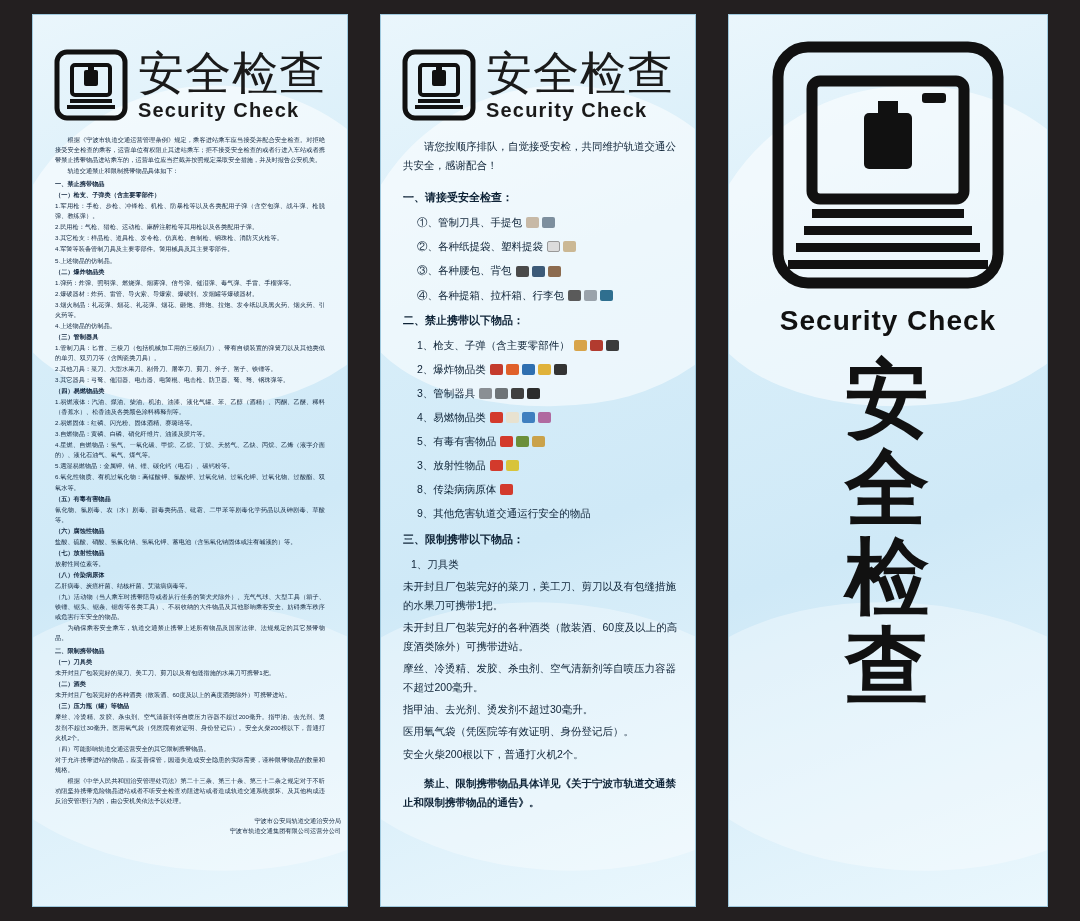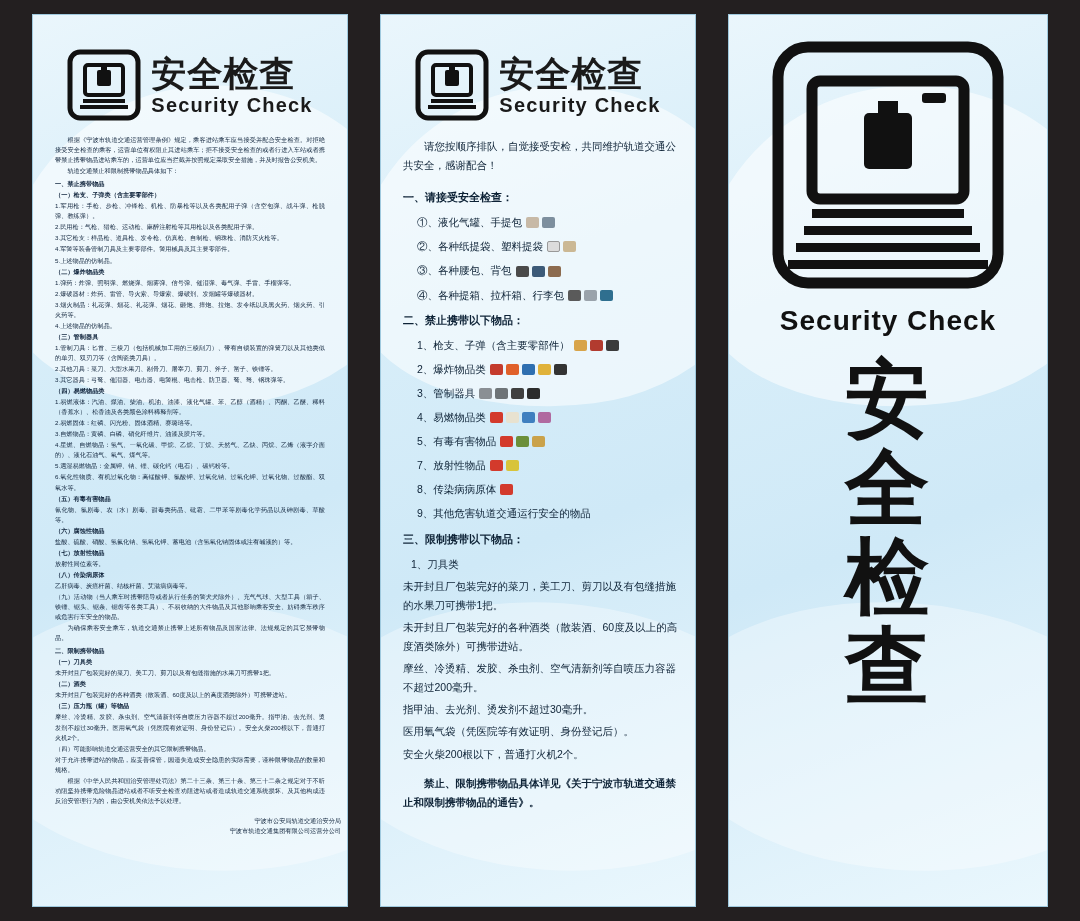--- a/index.html
+++ b/index.html
@@ -54,21 +54,21 @@
   .logo-row {
     display: flex;
     align-items: center;
     justify-content: center;
     gap: 10px;
     padding-top: 34px;
   }
   .scanner-mark { width: 74px; height: 72px; display: block; }
   .logo-text { line-height: 1; }
   .logo-cn {
-    font-size: 35px; font-weight: bold; color: #1a1a1a;
+    font-size: 46px; font-weight: normal; color: #1a1a1a;
     letter-spacing: 1px; white-space: nowrap;
   }
   .logo-en {
     font-size: 20px; font-weight: bold; color: #1a1a1a;
     letter-spacing: 1.2px; margin-top: 4px; white-space: nowrap;
   }
 
   
   .dense {
     padding: 14px 22px 0 22px;
@@ -248,21 +248,21 @@
           <div class="logo-en">Security Check</div>
         </span>
       </div>
 
       <div class="mid-body">
         <p class="mid-intro">请您按顺序排队，自觉接受安检，共同维护轨道交通公共安全，感谢配合！</p>
 
         <p class="mid-h">一、请接受安全检查：</p>
 
         <div class="mid-li">
-          <span class="txt">①、液化气罐、手提包</span>
+          <span class="txt">①、管制刀具、手提包</span>
           <span class="icons">
             <i class="ic" style="background:#c7b9a6"></i>
             <i class="ic" style="background:#7d8f9e"></i>
           </span>
         </div>
         <div class="mid-li">
           <span class="txt">②、各种纸提袋、塑料提袋</span>
           <span class="icons">
             <i class="ic" style="background:#dcdcdc;border:1px solid #999"></i>
             <i class="ic" style="background:#cbb894"></i>
@@ -325,21 +325,21 @@
         </div>
         <div class="mid-li">
           <span class="txt">5、有毒有害物品</span>
           <span class="icons">
             <i class="ic" style="background:#d33a2c"></i>
             <i class="ic" style="background:#6b8f3a"></i>
             <i class="ic" style="background:#caa24a"></i>
           </span>
         </div>
         <div class="mid-li">
-          <span class="txt">7、放射性物品</span>
+          <span class="txt">3、放射性物品</span>
           <span class="icons">
             <i class="ic" style="background:#d33a2c"></i>
             <i class="ic" style="background:#d8c43a"></i>
           </span>
         </div>
         <div class="mid-li">
           <span class="txt">8、传染病病原体</span>
           <span class="icons">
             <i class="ic" style="background:#d33a2c"></i>
           </span>

